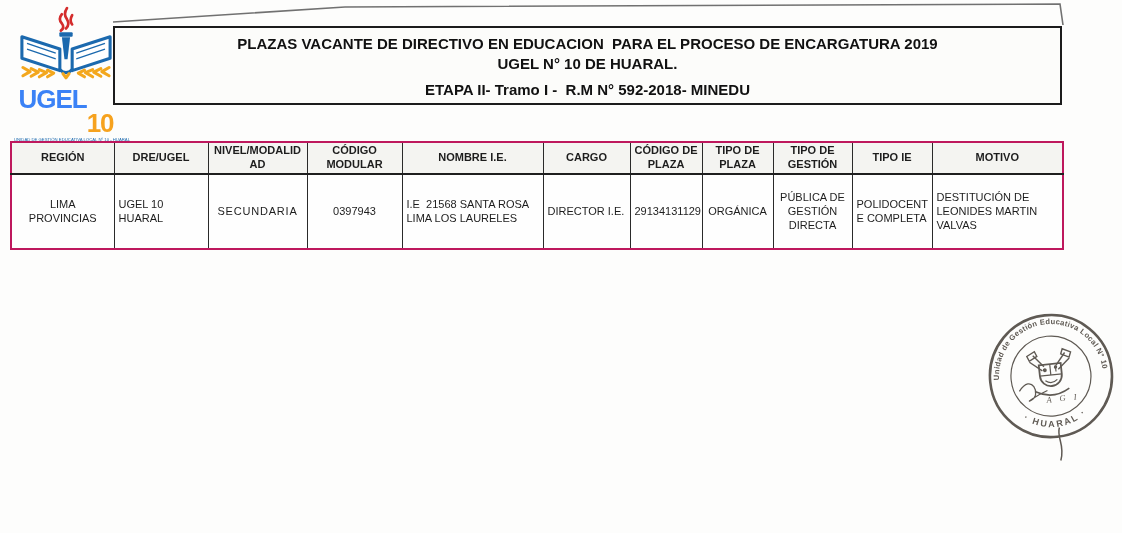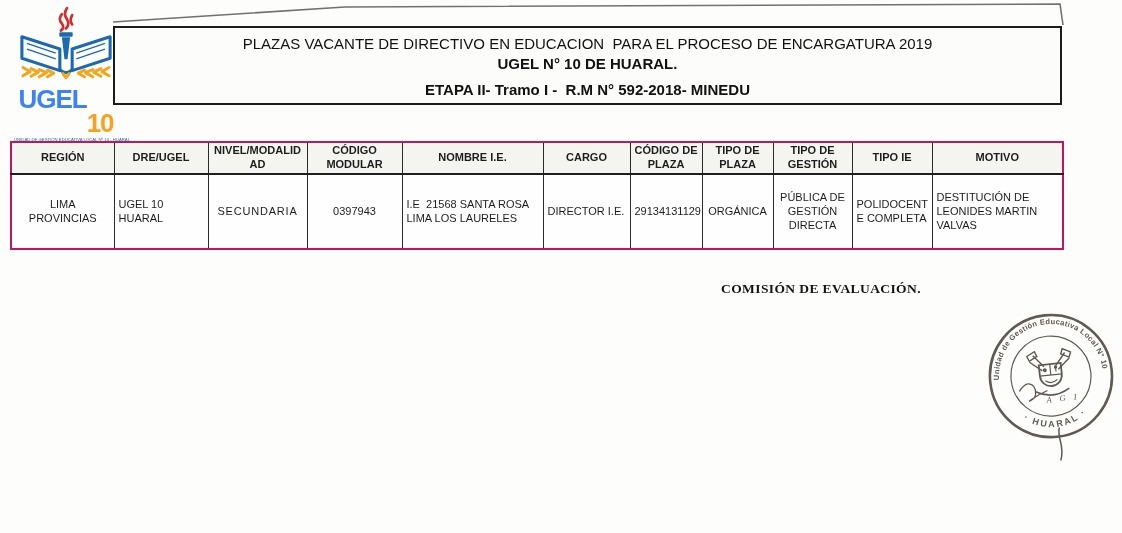--- a/index.html
+++ b/index.html
@@ -17,21 +17,21 @@
   .logo-word .w-blue { color:#3b82f6; }
   .logo-word .w-orange { color:#f6a21e;margin-top:24px; }
   .logo-caption { margin-top:3px; width:208px; transform:scale(.5);
                   transform-origin:0 0; font-size:8.5px; color:#1b69ae;
                   white-space:nowrap; text-align:center; }
 
   
   .title-box { position:absolute; left:113px; top:26px; width:949px; height:79px;
                border:2px solid #1c1c1c; background:#fcfcfa; z-index:2;
                text-align:center; color:#111; }
-  .title-box .t1 { margin-top:7px;  font-size:15px; font-weight:400; white-space:pre; }
+  .title-box .t1 { margin-top:7px;  font-size:15px; font-weight:700; white-space:pre; }
   .title-box .t2 { margin-top:3px;  font-size:15px; font-weight:700; white-space:pre; }
   .title-box .t3 { margin-top:9px;  font-size:15px; font-weight:700; white-space:pre; }
 
   
   table.vac { position:absolute; left:10px; top:141px; width:1052px; z-index:2;
               border-collapse:collapse; table-layout:fixed; background:#fefefe; }
   table.vac, table.vac th, table.vac td { border:1px solid #2a2a2a; }
   table.vac { border:2px solid #be185d; }
   table.vac thead th { height:29px; font-size:11px; font-weight:700; color:#1d1d1d;
               text-align:center; vertical-align:middle; white-space:pre-wrap;
@@ -165,21 +165,20 @@
 DIRECTA</td>
         <td class="l">POLIDOCENT
 E COMPLETA</td>
         <td class="l">DESTITUCIÓN DE
 LEONIDES MARTIN
 VALVAS</td>
       </tr>
     </tbody>
   </table>
 
-  <div class="commission">COMISIÓN DE EVALUACIÓN.</div>
 
   <div class="stamp">
     <svg width="138" height="152" viewBox="0 0 138 152">
       <g stroke="#4a443d" fill="none">
         <circle cx="69" cy="66" r="61" stroke-width="2.6"></circle>
         <circle cx="69" cy="66" r="40" stroke-width="1.2"></circle>
 
         <path id="arcT" d="M 17.8 75 A 52 52 0 1 1 120.2 75" stroke="none"></path>
         <path id="arcB" d="M 29.9 98.8 A 51 51 0 0 0 108.1 98.8" stroke="none"></path>
 

